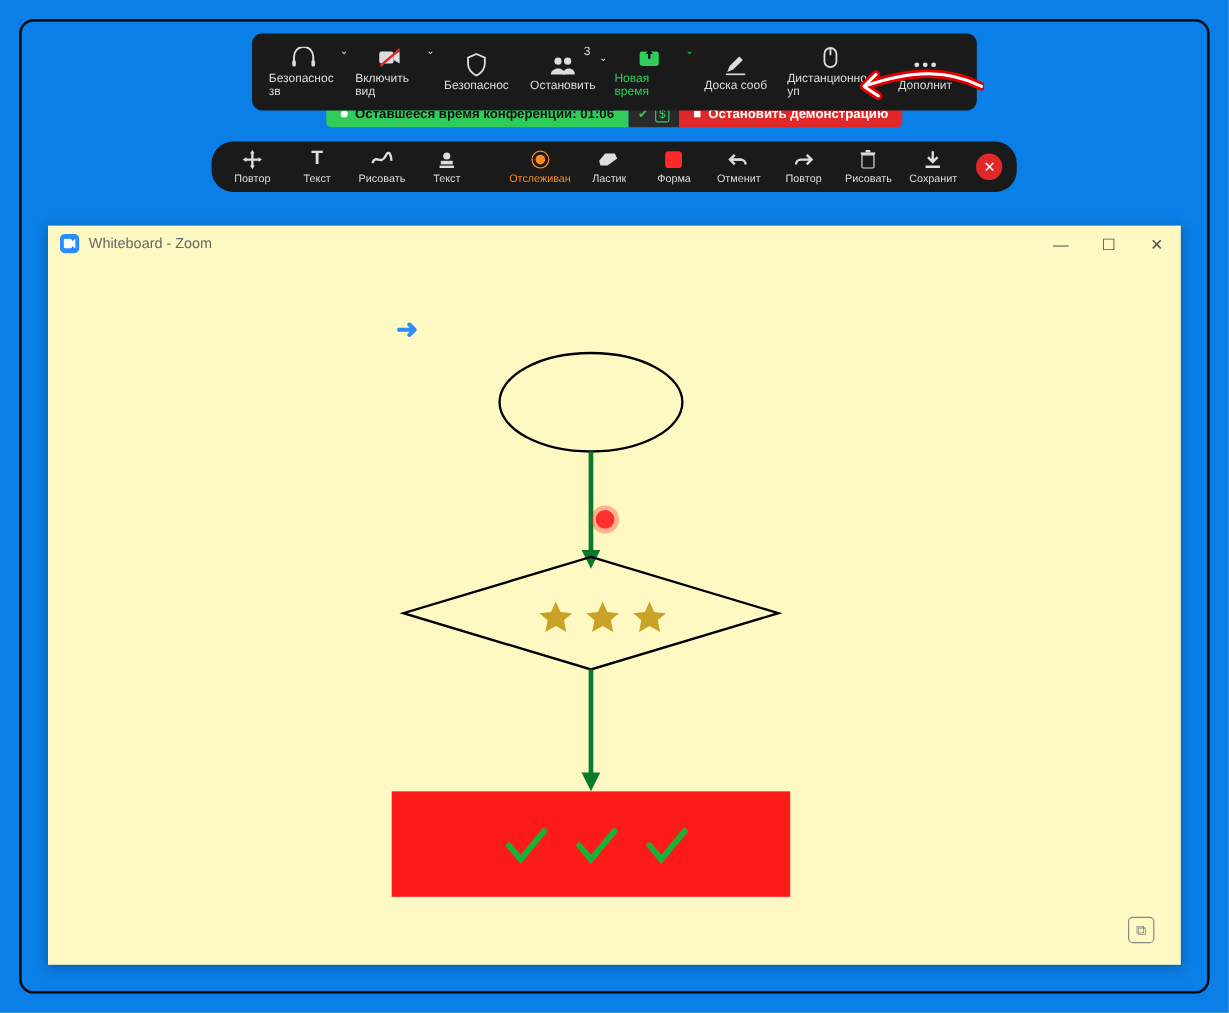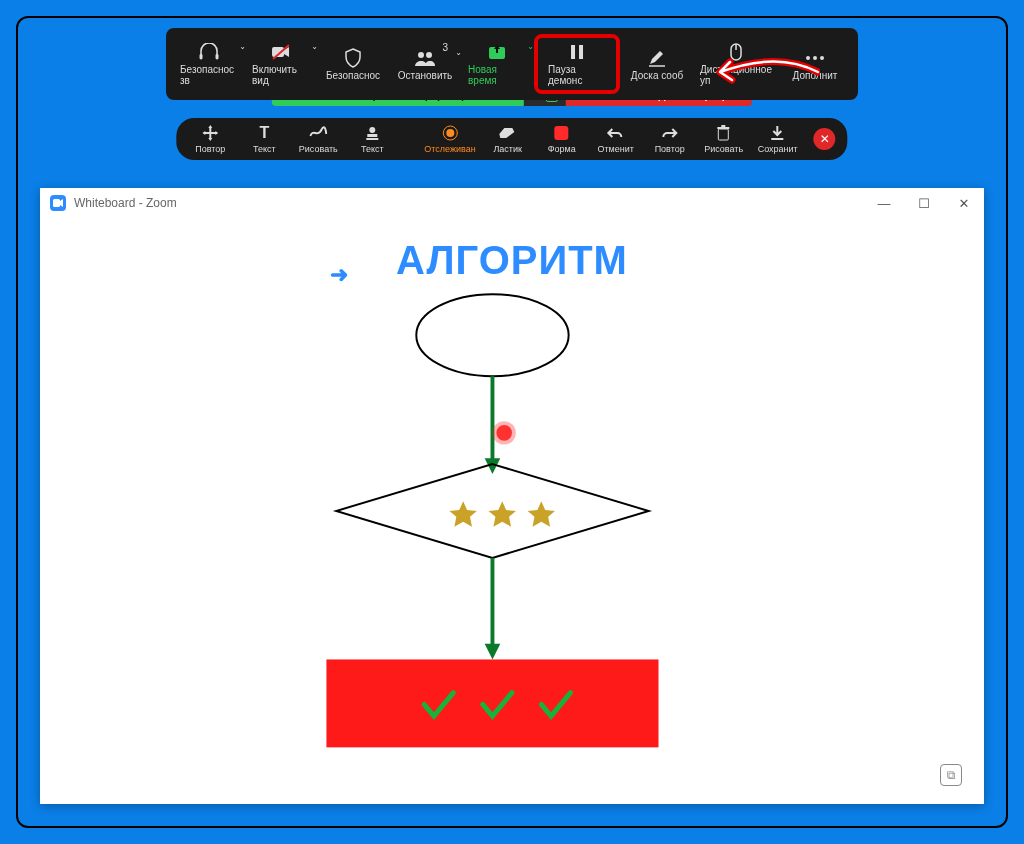--- a/index.html
+++ b/index.html
@@ -22,21 +22,21 @@
 .share-bar .badges { background: #2a2a2a; display: flex; align-items: center; padding: 0 8px; gap: 6px; }
 .share-bar .badges span { font-size: 10px; }
 .share-bar .stop { background: #e02828; color: #fff; display: flex; align-items: center; padding: 0 12px; border-radius: 0 4px 4px 0; font-weight: bold; gap: 6px; }
 
 .anno-toolbar { position: absolute; top: 100px; left: 50%; transform: translateX(-50%); display: flex; align-items: center; background: #1a1a1a; border-radius: 18px; padding: 6px 12px; gap: 10px; z-index: 8; }
 .anno-item { display: flex; flex-direction: column; align-items: center; color: #ddd; font-size: 9px; cursor: pointer; min-width: 44px; }
 .anno-item .icon { height: 18px; display: flex; align-items: center; justify-content: center; margin-bottom: 2px; }
 .anno-item.active { color: #ff8b1f; margin-left: 20px; }
 .anno-close { width: 22px; height: 22px; background: #e02828; border-radius: 50%; display: flex; align-items: center; justify-content: center; color: #fff; font-size: 12px; cursor: pointer; margin-left: 4px; }
 
-.whiteboard-window { position: absolute; top: 170px; left: 22px; right: 22px; bottom: 22px; background: #ffffff; box-shadow: 0 2px 10px rgba(0,0,0,.3); z-index: 5; }
+.whiteboard-window { position: absolute; top: 170px; left: 22px; right: 22px; bottom: 22px; background: #fef9c3; box-shadow: 0 2px 10px rgba(0,0,0,.3); z-index: 5; }
 .wb-titlebar { height: 30px; display: flex; align-items: center; padding: 0 10px; font-size: 12px; color: #666; }
 .wb-titlebar .zoom-logo { width: 16px; height: 16px; background: #2d8cff; border-radius: 4px; margin-right: 8px; display: flex; align-items: center; justify-content: center; }
 .wb-controls { margin-left: auto; display: flex; gap: 20px; color: #555; font-size: 13px; }
 .wb-controls span { cursor: pointer; width: 20px; text-align: center; }
 
 .wb-canvas { position: absolute; top: 30px; left: 0; right: 0; bottom: 0; }
 .wb-title { position: absolute; top: 20px; left: 50%; transform: translateX(-50%); font-size: 40px; font-weight: bold; color: #2d8cff; letter-spacing: 1px; }
 .wb-arrow-text { position: absolute; top: 44px; left: 290px; color: #2d8cff; font-size: 22px; font-weight: bold; }
 
 .copy-btn { position: absolute; bottom: 18px; right: 22px; width: 22px; height: 22px; border: 1.5px solid #888; border-radius: 4px; color: #888; font-size: 12px; display: flex; align-items: center; justify-content: center; cursor: pointer; }
@@ -98,31 +98,20 @@
       <span class="tb-caret" style="color:#2fcc5a">⌄</span>
       <span class="icon">
         <svg width="20" height="18" viewBox="0 0 20 18">
             <rect x="2" y="4" width="16" height="12" rx="2" fill="#2fcc5a"></rect>
             <path d="M10 2 l3 4 h-2 v4 h-2 V6 h-2 z" fill="#111"></path>
           </svg>
       </span>
       <span>Новая время</span>
     </div>
 
-    <div class="highlight-box">
-      <div class="tb-item">
-        <span class="icon">
-          <svg width="16" height="18" viewBox="0 0 16 18">
-              <rect x="2" y="2" width="4" height="14" fill="#ddd"></rect>
-              <rect x="10" y="2" width="4" height="14" fill="#ddd"></rect>
-            </svg>
-        </span>
-        <span>Пауза демонс</span>
-      </div>
-    </div>
 
     <div class="tb-item">
       <span class="icon">
         <svg width="20" height="18" viewBox="0 0 20 18">
             <path d="M3 15 l2 -5 l8 -8 l3 3 l-8 8 z" fill="#ddd"></path>
             <line x1="2" y1="17" x2="18" y2="17" stroke="#ddd" stroke-width="1.5"></line>
           </svg>
       </span>
       <span>Доска сооб</span>
     </div>
@@ -278,21 +267,20 @@
       <span>Whiteboard - Zoom</span>
       <div class="wb-controls">
         <span>—</span>
         <span>☐</span>
         <span>✕</span>
       </div>
     </div>
 
     <div class="wb-canvas">
       <div class="wb-arrow-text">➜</div>
-      <div class="wb-title">АЛГОРИТМ</div>
 
       <svg width="100%" height="100%" viewBox="0 0 960 600" style="position:absolute;top:0;left:0">
 
         <ellipse cx="460" cy="120" rx="78" ry="42" stroke="#000" stroke-width="2" fill="none"></ellipse>
 
         <line x1="460" y1="162" x2="460" y2="250" stroke="#0a7a2a" stroke-width="4"></line>
         <polygon points="460,262 452,246 468,246" fill="#0a7a2a"></polygon>
 
         <circle cx="472" cy="220" r="8" fill="#ff2a2a" opacity="0.95"></circle>
         <circle cx="472" cy="220" r="12" fill="#ff2a2a" opacity="0.35"></circle>

